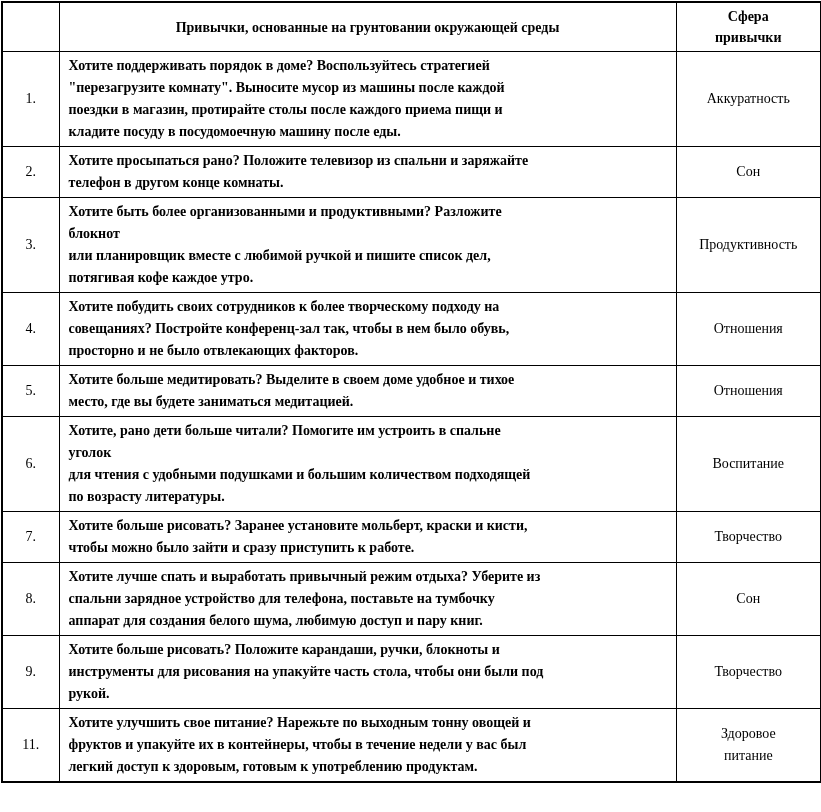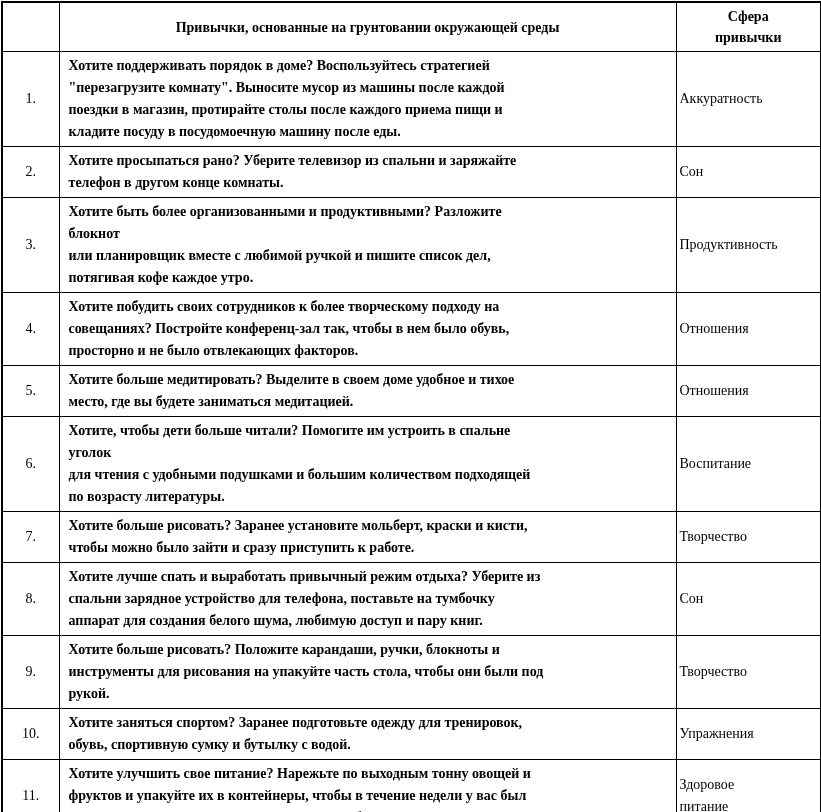--- a/index.html
+++ b/index.html
@@ -48,21 +48,21 @@
     text-align: center;
     padding: 2px 2px;
   }
   td.cell-habit {
     text-align: left;
     padding: 3px 8px 3px 9px;
     white-space: pre-line;
     font-weight: bold;
   }
   td.cell-sphere {
-    text-align: left;
+    text-align: center;
     padding: 3px 3px;
     white-space: pre-line;
   }
 </style>
 </head>
 <body>
 
 <div class="page">
   <table class="habits">
     <colgroup>
@@ -82,21 +82,21 @@
         <tr>
           <td class="cell-num">1.</td>
           <td class="cell-habit">Хотите поддерживать порядок в доме? Воспользуйтесь стратегией
 "перезагрузите комнату". Выносите мусор из машины после каждой
 поездки в магазин, протирайте столы после каждого приема пищи и
 кладите посуду в посудомоечную машину после еды.</td>
           <td class="cell-sphere">Аккуратность</td>
         </tr>
         <tr>
           <td class="cell-num">2.</td>
-          <td class="cell-habit">Хотите просыпаться рано? Уберите телевизор из спальни и заряжайте
+          <td class="cell-habit">Хотите просыпаться рано? Положите телевизор из спальни и заряжайте
 телефон в другом конце комнаты.</td>
           <td class="cell-sphere">Сон</td>
         </tr>
         <tr>
           <td class="cell-num">3.</td>
           <td class="cell-habit">Хотите быть более организованными и продуктивными? Разложите
 блокнот
 или планировщик вместе с любимой ручкой и пишите список дел,
 потягивая кофе каждое утро.</td>
           <td class="cell-sphere">Продуктивность</td>
@@ -109,21 +109,21 @@
           <td class="cell-sphere">Отношения</td>
         </tr>
         <tr>
           <td class="cell-num">5.</td>
           <td class="cell-habit">Хотите больше медитировать? Выделите в своем доме удобное и тихое
 место, где вы будете заниматься медитацией.</td>
           <td class="cell-sphere">Отношения</td>
         </tr>
         <tr>
           <td class="cell-num">6.</td>
-          <td class="cell-habit">Хотите, чтобы дети больше читали? Помогите им устроить в спальне
+          <td class="cell-habit">Хотите, рано дети больше читали? Помогите им устроить в спальне
 уголок
 для чтения с удобными подушками и большим количеством подходящей
 по возрасту литературы.</td>
           <td class="cell-sphere">Воспитание</td>
         </tr>
         <tr>
           <td class="cell-num">7.</td>
           <td class="cell-habit">Хотите больше рисовать? Заранее установите мольберт, краски и кисти,
 чтобы можно было зайти и сразу приступить к работе.</td>
           <td class="cell-sphere">Творчество</td>
@@ -136,26 +136,20 @@
           <td class="cell-sphere">Сон</td>
         </tr>
         <tr>
           <td class="cell-num">9.</td>
           <td class="cell-habit">Хотите больше рисовать? Положите карандаши, ручки, блокноты и
 инструменты для рисования на упакуйте часть стола, чтобы они были под
 рукой.</td>
           <td class="cell-sphere">Творчество</td>
         </tr>
         <tr>
-          <td class="cell-num">10.</td>
-          <td class="cell-habit">Хотите заняться спортом? Заранее подготовьте одежду для тренировок,
-обувь, спортивную сумку и бутылку с водой.</td>
-          <td class="cell-sphere">Упражнения</td>
-        </tr>
-        <tr>
           <td class="cell-num">11.</td>
           <td class="cell-habit">Хотите улучшить свое питание? Нарежьте по выходным тонну овощей и
 фруктов и упакуйте их в контейнеры, чтобы в течение недели у вас был
 легкий доступ к здоровым, готовым к употреблению продуктам.</td>
           <td class="cell-sphere">Здоровое
 питание</td>
         </tr>
       </tbody>
   </table>
 </div>

